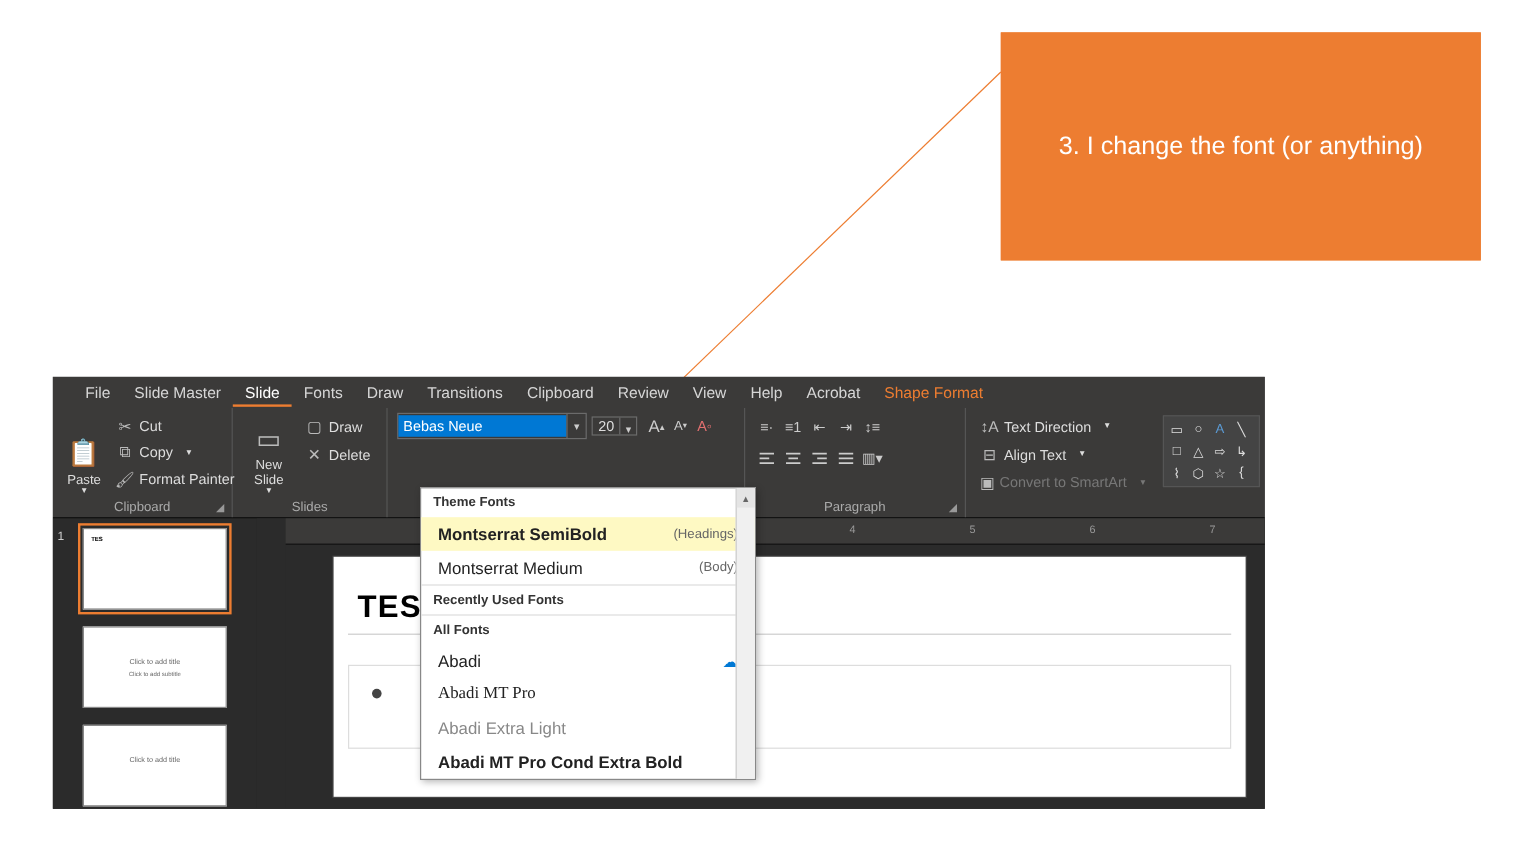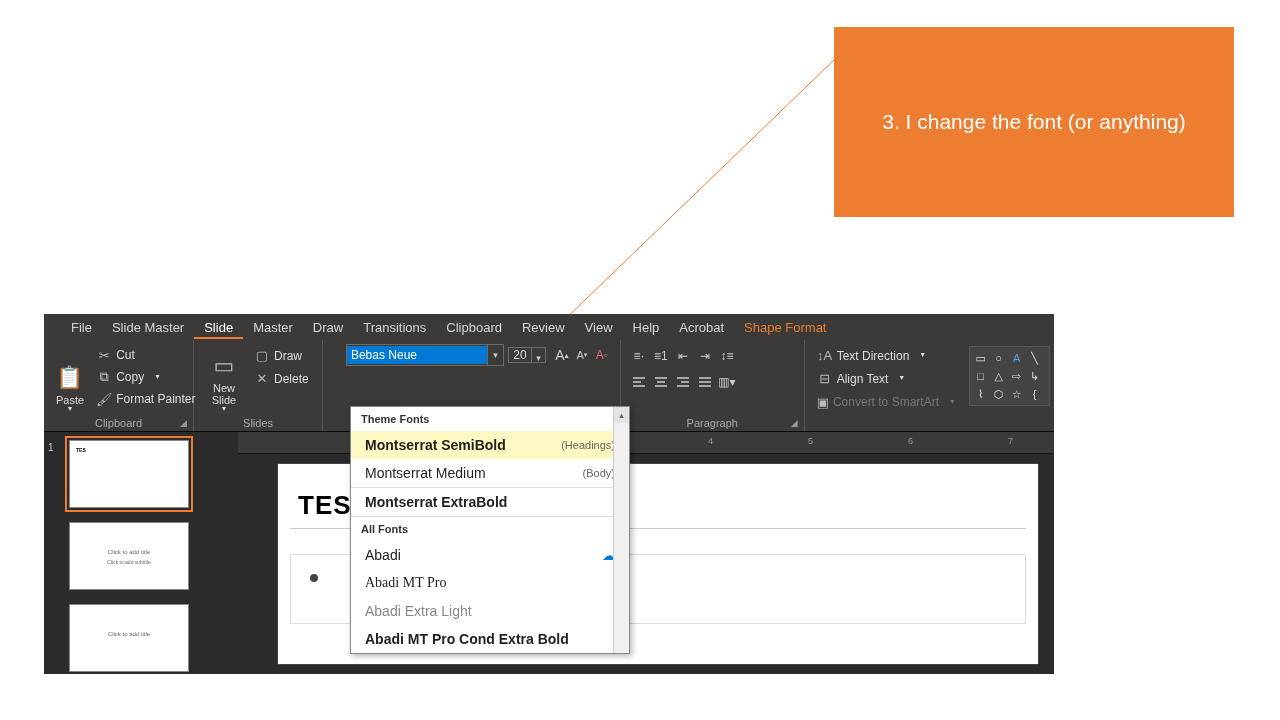--- a/index.html
+++ b/index.html
@@ -37,21 +37,21 @@
   .stack{display:flex;flex-direction:column;justify-content:space-around;height:66px;}
   
   
   .fontcombo{display:flex;align-items:center;border:1px solid #6b6b6b;height:22px;background:#3b3a39;}
   .fontcombo input{background:transparent;border:0;color:#ddd;font-size:12px;padding:2px 4px;width:140px;outline:none;}
   .fontcombo input.sel{background:#0078d4;color:#fff;}
   .fontcombo .dd{width:16px;text-align:center;color:#ccc;font-size:9px;cursor:pointer;border-left:1px solid #6b6b6b;height:100%;line-height:20px;}
   .sizecombo{display:flex;align-items:center;border:1px solid #6b6b6b;height:16px;margin-left:4px;}
   .sizecombo input{background:transparent;border:0;color:#ddd;font-size:12px;width:22px;text-align:center;outline:none;}
   .sizecombo .dd{width:14px;text-align:center;color:#ccc;font-size:9px;cursor:pointer;border-left:1px solid #6b6b6b;height:100%;line-height:20px;}
-  .row{display:flex;align-items:center;justify-content:flex-end;}
+  .row{display:flex;align-items:center;}
   
   
   .para-btns{display:flex;gap:2px;}
   .pbtn{width:20px;height:20px;display:flex;align-items:center;justify-content:center;color:#ccc;cursor:pointer;font-size:12px;}
   .pbtn svg{width:14px;height:14px;stroke:#ccc;fill:none;stroke-width:1.5;}
   
   
   .textdir .smallbtn{font-size:12px;}
   .textdir .smallbtn.disabled{color:#777;}
   
@@ -100,21 +100,21 @@
 <svg class="leader" width="1280" height="720">
   <line x1="834" y1="60" x2="475" y2="406" stroke="#ED7D31" stroke-width="1"></line>
 </svg>
 
 <div class="shot">
 
   <div class="menubar">
     <div class="mi">File</div>
     <div class="mi">Slide Master</div>
     <div class="mi active">Slide</div>
-    <div class="mi">Master</div>
+    <div class="mi">Fonts</div>
     <div class="mi">Draw</div>
     <div class="mi">Transitions</div>
     <div class="mi">Clipboard</div>
     <div class="mi">Review</div>
     <div class="mi">View</div>
     <div class="mi">Help</div>
     <div class="mi">Acrobat</div>
     <div class="mi contextual">Shape Format</div>
   </div>
 
@@ -262,23 +262,21 @@
       <div class="fp-section">Theme Fonts</div>
       <div class="fp-item hover" style="font-weight:600">
         <span>Montserrat SemiBold</span>
         <span class="hint">(Headings)</span>
       </div>
       <div class="fp-item">
         <span>Montserrat Medium</span>
         <span class="hint">(Body)</span>
       </div>
       <div class="sep"></div>
-      <div class="fp-item" style="font-weight:800">
-        <span>Montserrat ExtraBold</span>
-      </div>
+      <div class="fp-section">Recently Used Fonts</div>
       <div class="sep"></div>
       <div class="fp-section">All Fonts</div>
       <div class="fp-item">
         <span>Abadi</span>
         <span class="cloud">☁</span>
       </div>
       <div class="fp-item" style="font-family:Georgia,serif">
         <span>Abadi MT Pro</span>
       </div>
       <div class="fp-item" style="color:#888;font-weight:300">

